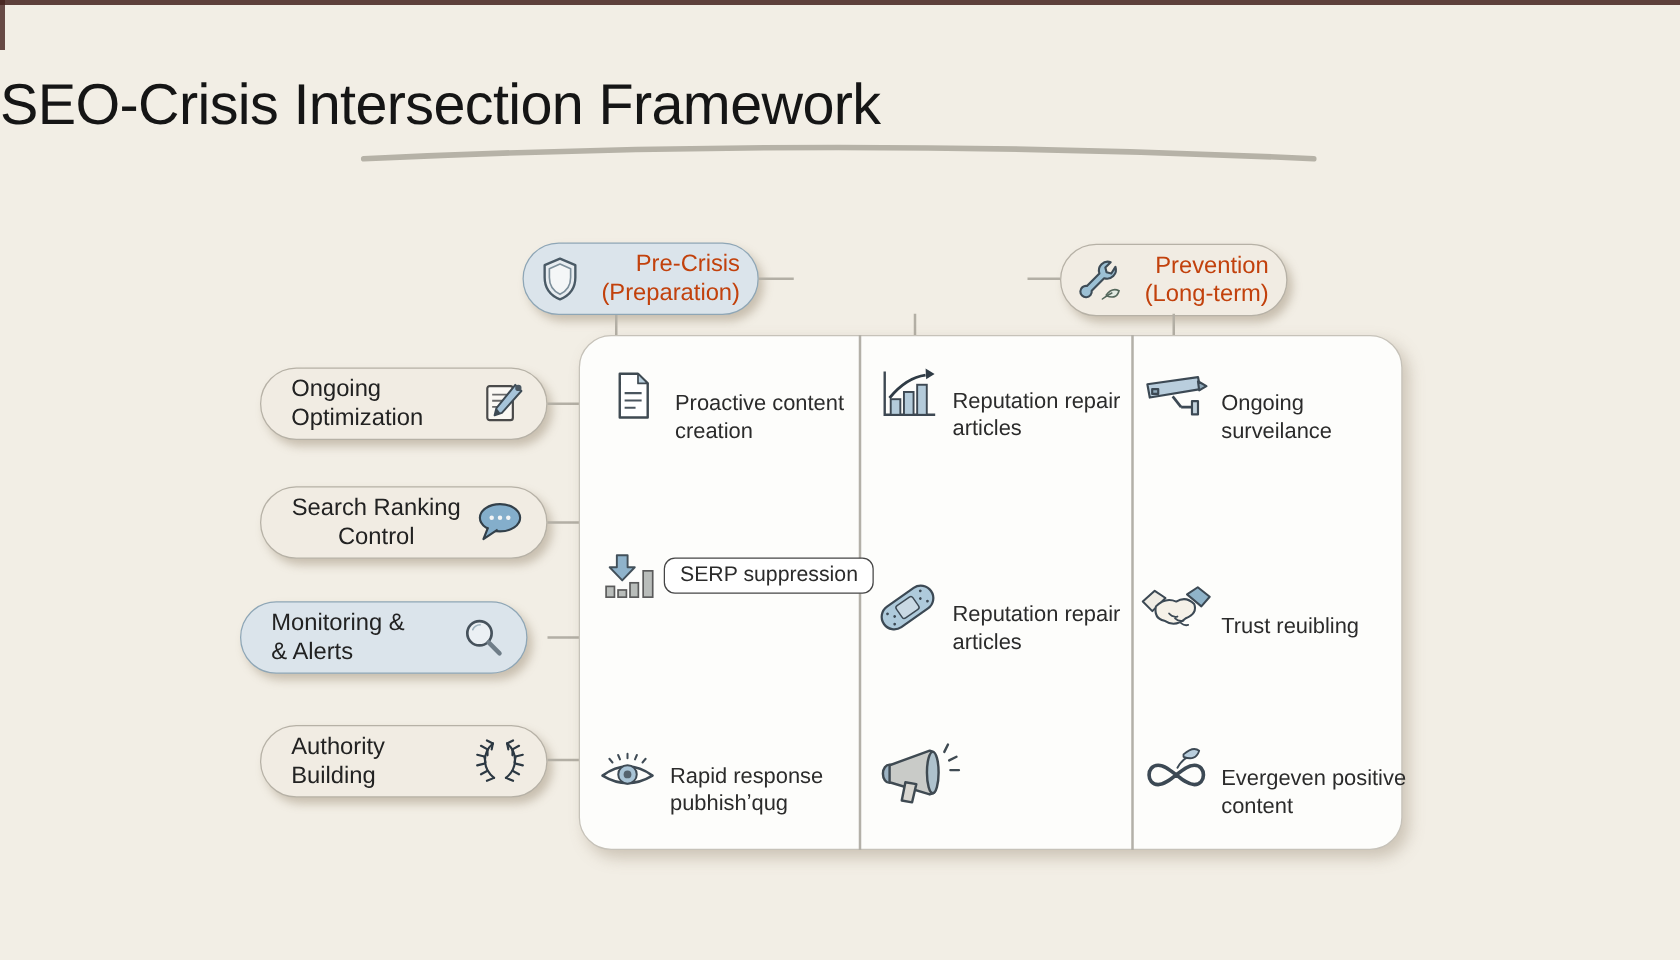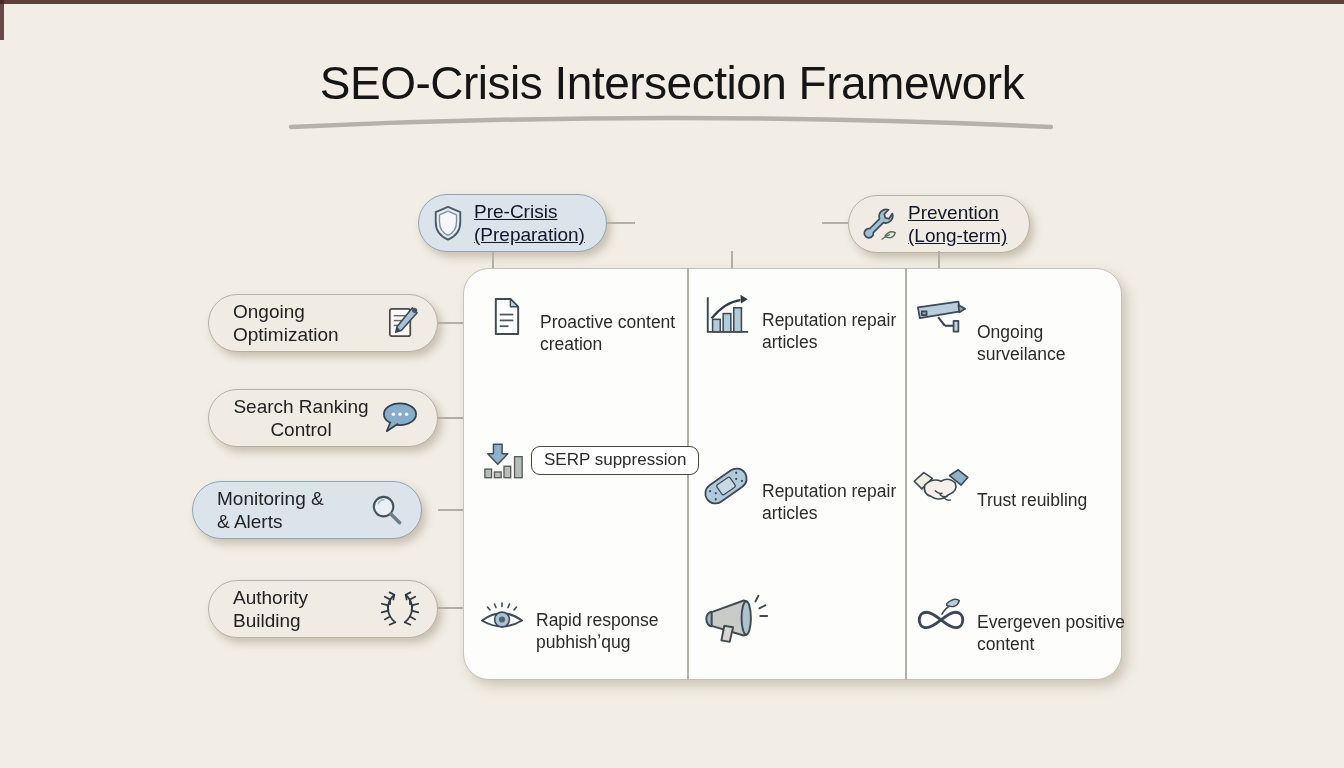--- a/index.html
+++ b/index.html
@@ -9,34 +9,34 @@
     -webkit-font-smoothing:antialiased;
   }
   #stage{
     position:relative;width:1344px;height:768px;overflow:hidden;
     background:#f2eee5;color:#242424;
   }
   .edge-top{position:absolute;left:0;top:0;width:1344px;height:4px;background:#44211d;opacity:.85;}
   .edge-left{position:absolute;left:0;top:0;width:4px;height:40px;background:#44211d;opacity:.8;}
 
   .title{
-    position:absolute;left:0;top:56px;width:1344px;text-align:center;
+    position:absolute;left:0;top:56px;width:1344px;
     font-size:46px;font-weight:500;letter-spacing:-.5px;color:#151515;
   }
   .swoosh{position:absolute;left:286px;top:114px;}
 
   .pill{
     position:absolute;box-sizing:border-box;border-radius:29px;
     background:#f1ece3;border:1.5px solid #b6b1a6;
     box-shadow:4px 5px 8px rgba(137,120,96,.40);
     display:flex;align-items:center;
   }
   .pill.blue{background:#dbe4eb;border-color:#8ea6b6;}
   .phase-pill{height:58px;padding:0 14px 0 12px;gap:9px;justify-content:flex-start;}
-  .phase-label{font-size:19px;line-height:23px;text-align:left;flex:1;color:#0f172a;text-decoration:underline;}
+  .phase-label{font-size:19px;line-height:23px;text-align:right;flex:1;color:#c2410c;}
   .phase-label span{display:block;}
   .cat-pill{height:58px;padding:0 16px 0 24px;gap:10px;}
   .cat-label{font-size:19px;line-height:23px;flex:1;color:#222;}
   .cat-label span{display:block;}
   .cat-label.center{text-align:center;}
   .cat-icon{flex:0 0 auto;display:flex;align-items:center;}
 
   .connector{position:absolute;background:#b3afa5;}
 
   .panel{
@@ -275,21 +275,21 @@
       <g stroke="#3c4954" stroke-width="1.8" stroke-linejoin="round">
         <path d="M3 10 L45 4 L47 14 L5 21 Z" fill="#b9cedd"></path>
         <path d="M45 7.5 l7 4 -6 3.5 z" fill="#8fa9ba"></path>
         <rect x="7" y="14" width="5" height="4" fill="#8fa9ba"></rect>
         <path d="M24 20 l7 9" fill="none" stroke-width="2.2"></path>
         <path d="M31 29 h9" fill="none" stroke-width="2.2"></path>
         <rect x="40" y="24" width="5" height="11" fill="#c2d2dc"></rect>
       </g>
     </svg>
   </span>
-  <div class="cell-text" style="left:977px;top:309px;width:110px;">Ongoing surveilance</div>
+  <div class="cell-text" style="left:977px;top:299px;width:110px;">Ongoing surveilance</div>
 
   <span class="cell-icon" style="left:912px;top:465px;">
     <svg width="58" height="44" viewBox="0 0 60 46">
       <g stroke="#3c4954" stroke-width="1.7" stroke-linejoin="round">
         <path d="M2 17 L12 8 L21 14 L10 25 Z" fill="#efece4"></path>
         <path d="M58 13 L48 5 L39 11 L51 21 Z" fill="#8fb3c9"></path>
         <path d="M13 21 q8 -8 17 -4 q8 -5 15 2 q3 8 -7 12 q-9 8 -18 2 q-9 -2 -7 -12 Z" fill="#f5f1e8"></path>
         <path d="M24 27 q3 3.5 7 2.5 M29 31 q3 3 7 2 M34 35 q3 2.5 6 1.5" fill="none" stroke-width="1.5" stroke-linecap="round"></path>
       </g>
     </svg>

